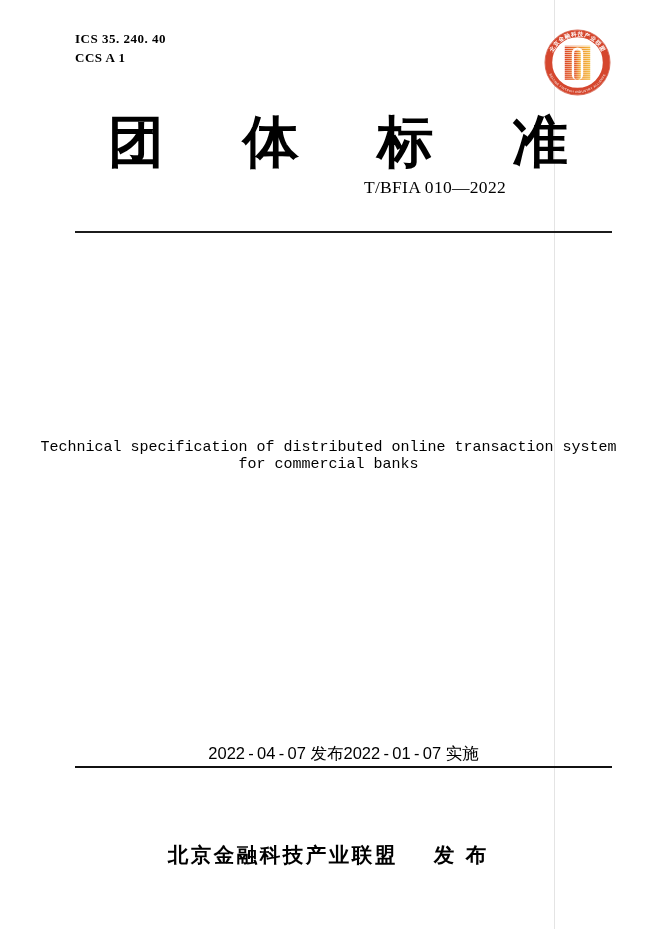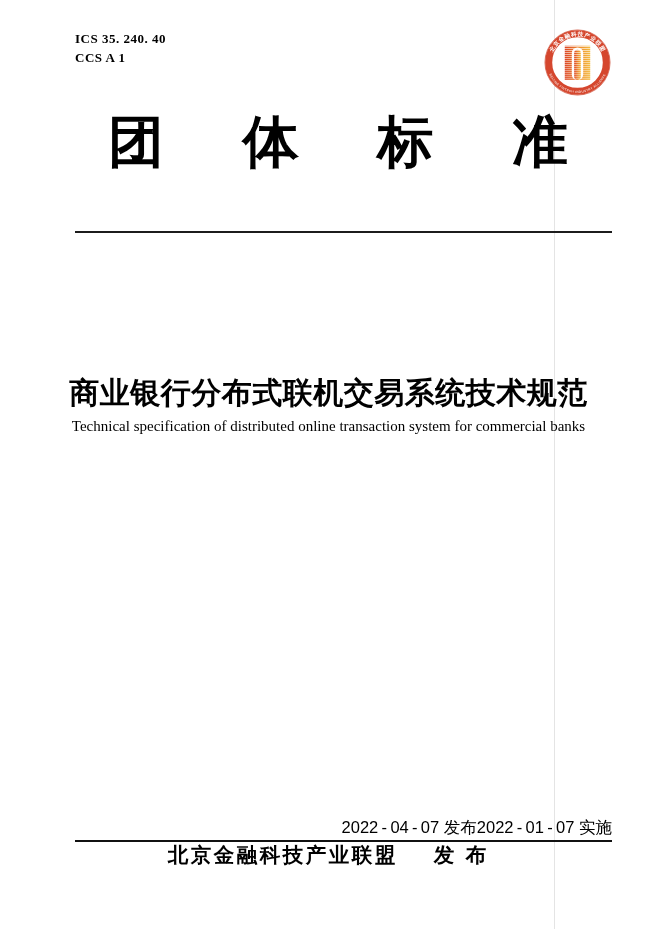--- a/index.html
+++ b/index.html
@@ -34,28 +34,28 @@
 
   .rule-top{position:absolute;left:75px;top:231px;width:537px;height:2px;background:#1c1c1c;}
 
   .doc-title-zh{
     position:absolute;left:40px;top:373px;width:577px;
     text-align:center;font-size:30px;font-weight:bold;letter-spacing:0.5px;
     font-family:"Liberation Sans","DejaVu Sans",sans-serif;
   }
 
   .doc-title-en{
-    position:absolute;left:30px;top:418px;width:597px;
+    position:absolute;left:30px;top:439px;width:597px;
     text-align:center;font-size:15px;
-    font-family:Liberation Serif, serif;
+    font-family:Liberation Mono, monospace;
   }
 
   .date-row{
-    position:absolute;left:75px;top:819px;width:537px;
-    display:flex;justify-content:flex-end;
+    position:absolute;left:75px;top:745px;width:537px;
+    display:flex;justify-content:center;
     font-size:16.5px;line-height:17px;
     border-bottom:2px solid #111;padding-bottom:4px;
   }
 
   .publisher-row{
     position:absolute;left:40px;top:841px;width:577px;
     text-align:center;font-size:20.5px;font-weight:bold;white-space:nowrap;
   }
   .publisher-name{letter-spacing:2.5px;}
   .publish-label{margin-left:36px;letter-spacing:3px;}
@@ -101,24 +101,24 @@
     </g>
   </svg>
 
   <div class="type-title">
     <span>团</span>
     <span>体</span>
     <span>标</span>
     <span>准</span>
   </div>
 
+  <div class="std-number">T/BFIA 010—2022</div>
 
   <div class="rule-top"></div>
 
-  <div class="doc-title-zh">商业银行分布式联机交易系统技术规范</div>
 
   <div class="doc-title-en">Technical specification of distributed online transaction system for commercial banks</div>
 
   <div class="date-row">
     <span>2022 - 04 - 07 发布</span>
     <span>2022 - 01 - 07 实施</span>
   </div>
 
   <div class="publisher-row">
     <span class="publisher-name">北京金融科技产业联盟</span><span class="publish-label">发 布</span>

